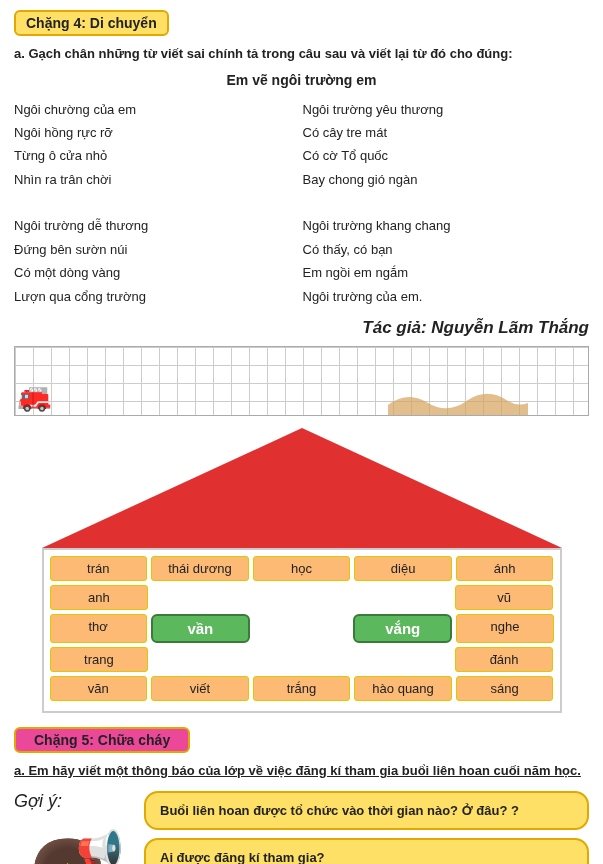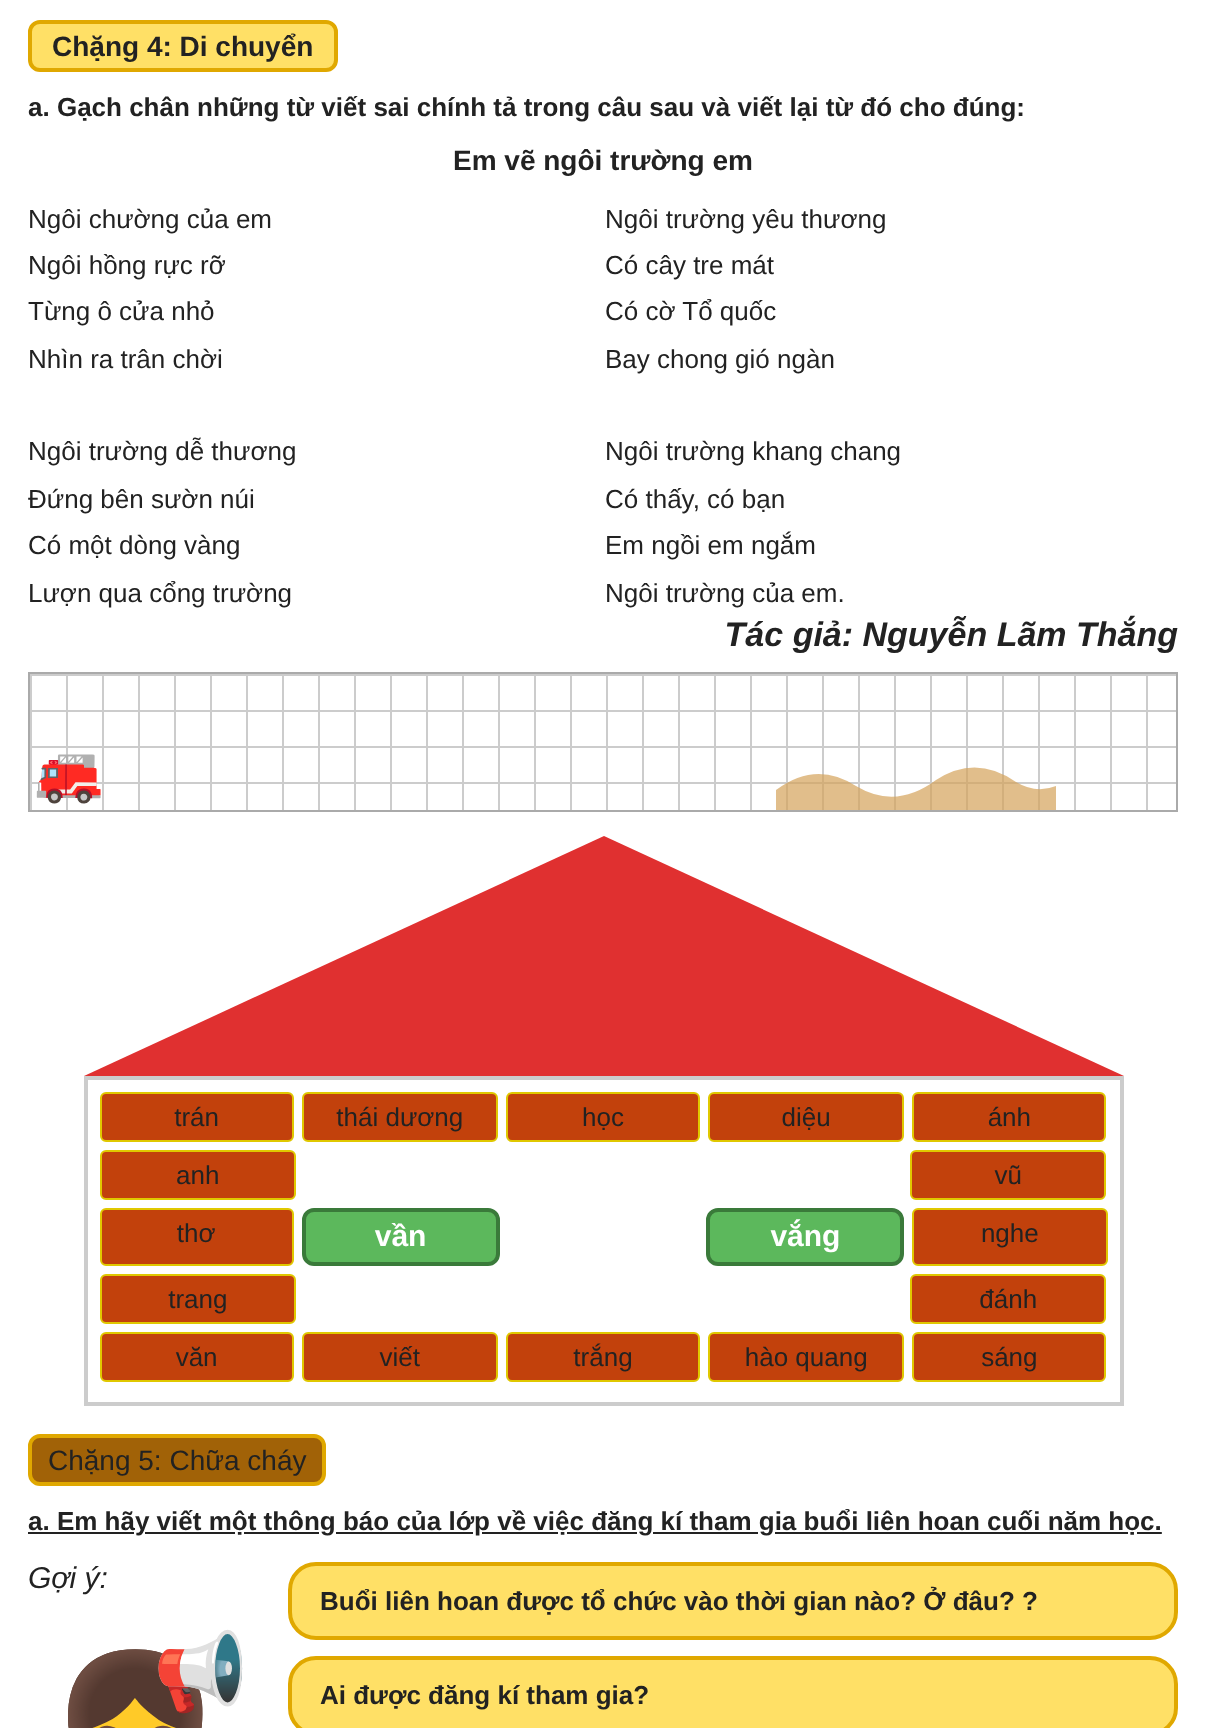--- a/index.html
+++ b/index.html
@@ -32,21 +32,21 @@
     }
     .poem-title {
       text-align: center;
       font-weight: bold;
       font-size: 14px;
       margin: 8px 0 10px 0;
     }
     .poem-columns {
       display: flex;
       gap: 2px;
-      margin-bottom: 0;
+      margin-bottom: 10px;
     }
     .poem-col {
       flex: 1;
       font-size: 13px;
       line-height: 1.8;
     }
     .poem-author {
       text-align: right;
       font-style: italic;
       font-weight: bold;
@@ -101,21 +101,21 @@
       width: 100%;
       padding: 6px 6px;
     }
     .house-row {
       display: flex;
       gap: 4px;
       margin-bottom: 4px;
       justify-content: center;
     }
     .house-cell {
-      background: #c2410c;
+      background: #fdba74;
       border: 1.5px solid #e0c800;
       border-radius: 3px;
       padding: 4px 8px;
       font-size: 13px;
       text-align: center;
       min-width: 60px;
       flex: 1;
     }
     .house-cell.green-btn {
       background: #5cb85c;
@@ -124,25 +124,25 @@
       border: 2px solid #3a7a3a;
       font-size: 15px;
       border-radius: 6px;
     }
     .house-cell.empty {
       background: transparent;
       border: none;
     }
     .section5-header {
       display: inline-block;
-      background: #a16207;
+      background: #ec4899;
       border: 2px solid #e0a800;
       border-radius: 6px;
-      padding: 3px 8px;
-      font-weight: normal;
+      padding: 3px 18px;
+      font-weight: bold;
       font-size: 14px;
       margin-bottom: 8px;
     }
     .section5-q {
       font-weight: bold;
       font-size: 13px;
       margin-bottom: 10px;
       line-height: 1.5;
       text-decoration: underline;
     }
@@ -153,21 +153,21 @@
     }
     .section5-left {
       display: flex;
       flex-direction: column;
       align-items: center;
       font-size: 13px;
       width: 120px;
     }
     .hint-label {
       font-style: italic;
-      font-size: 15px;
+      font-size: 18px;
       align-self: flex-start;
     }
     .section5-right {
       flex: 1;
       display: flex;
       flex-direction: column;
       gap: 8px;
     }
     .hint-bubble {
       background: #ffe066;

